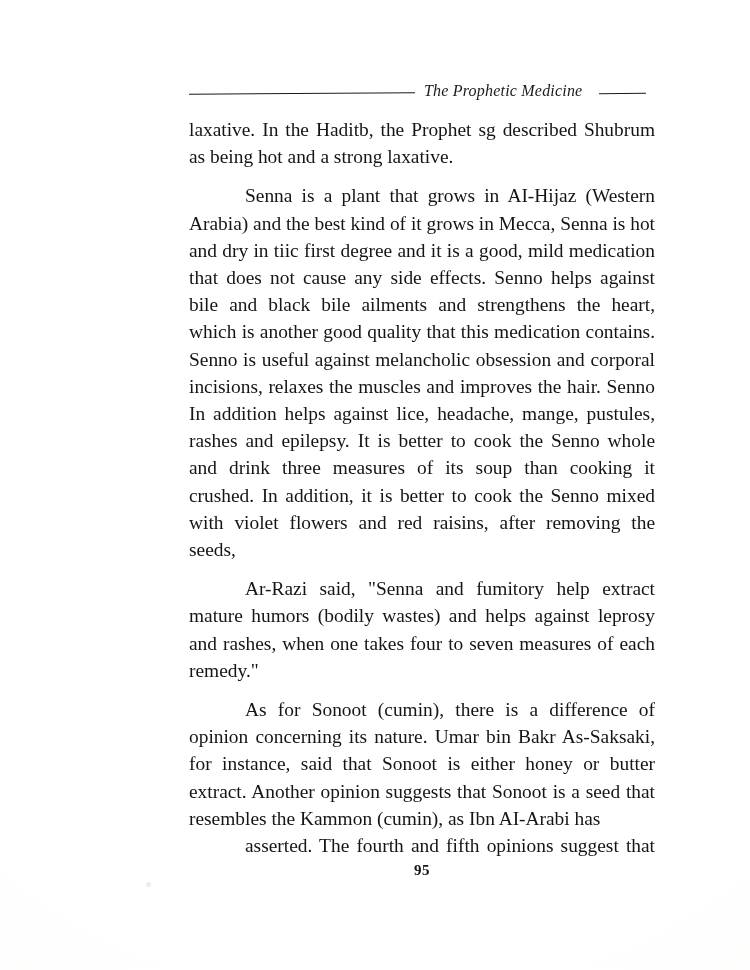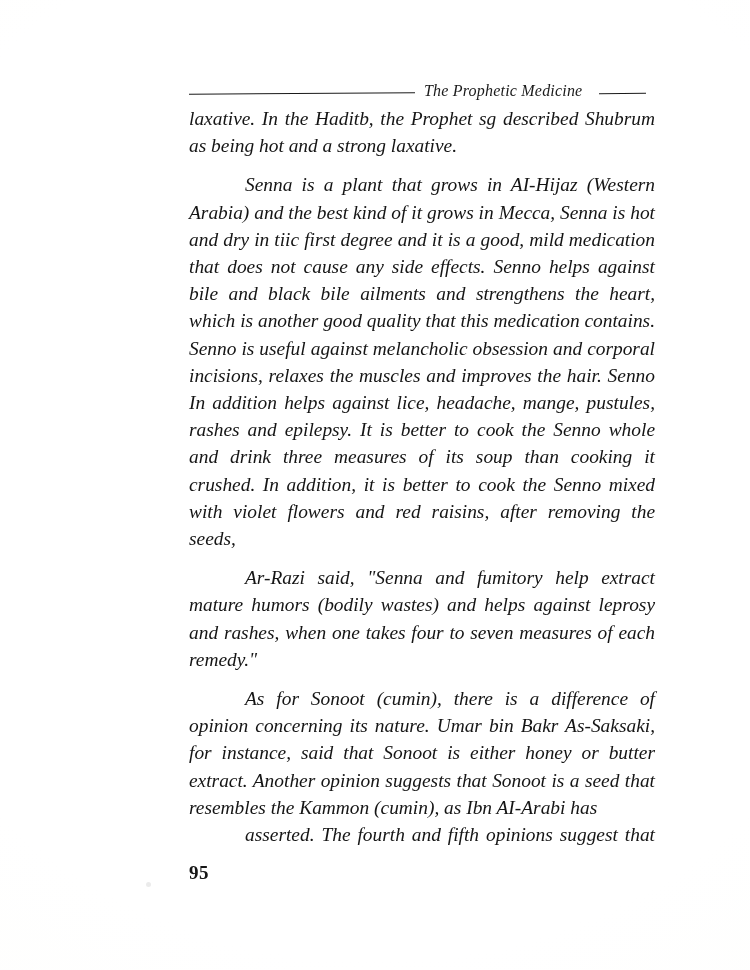--- a/index.html
+++ b/index.html
@@ -66,24 +66,23 @@
     letter-spacing: 0.2px;
     white-space: nowrap;
     padding: 0 9px;
     color: #1b1b1b;
     transform: translateY(-1px);
   }
 
   
   .body-text {
     position: absolute;
-    top: 105px;
+    top: 116px;
     left: 0;
     width: 466px;
-    font-style: italic;
   }
   p.para {
     margin: 0;
     font-size: 19.4px;
     line-height: 27.2px;
     text-align: justify;
     text-justify: inter-word;
     color: #151515;
     hyphens: none;
   }
@@ -99,22 +98,22 @@
     text-align: justify;
     text-align-last: justify;
   }
 
   
   .page-number {
     position: absolute;
     top: 862px;
     left: 0;
     width: 466px;
-    text-align: left;
-    font-size: 19px;
+    text-align: center;
+    font-size: 15px;
     font-weight: bold;
     color: #151515;
     letter-spacing: 0.5px;
   }
 
   
   .scan-speck {
     position: absolute;
     left: 146px;
     top: 882px;

